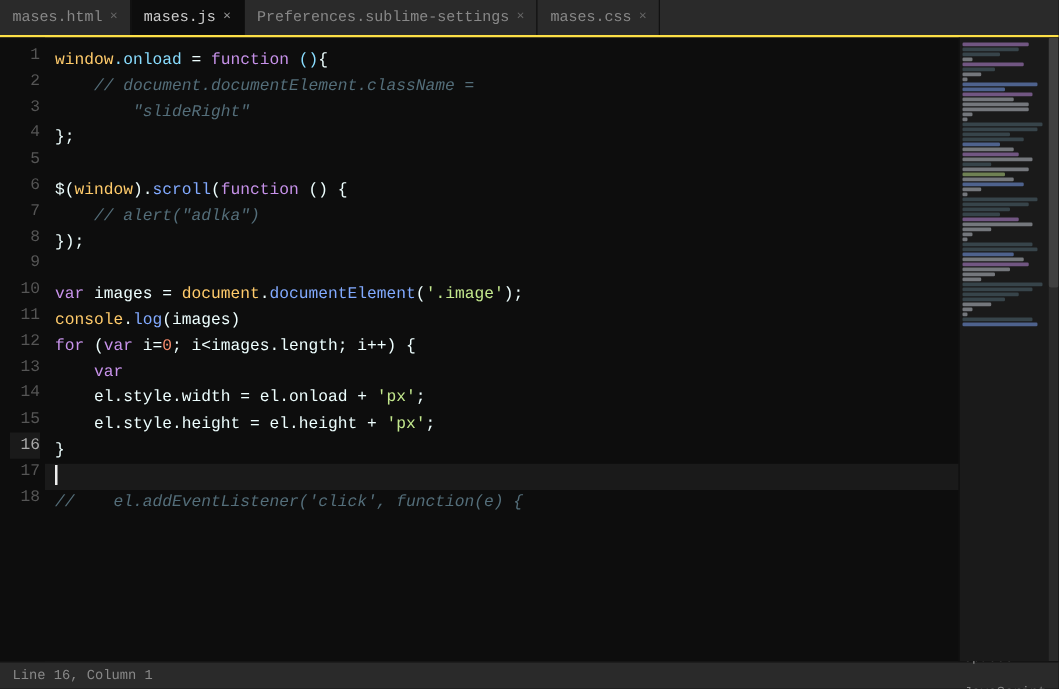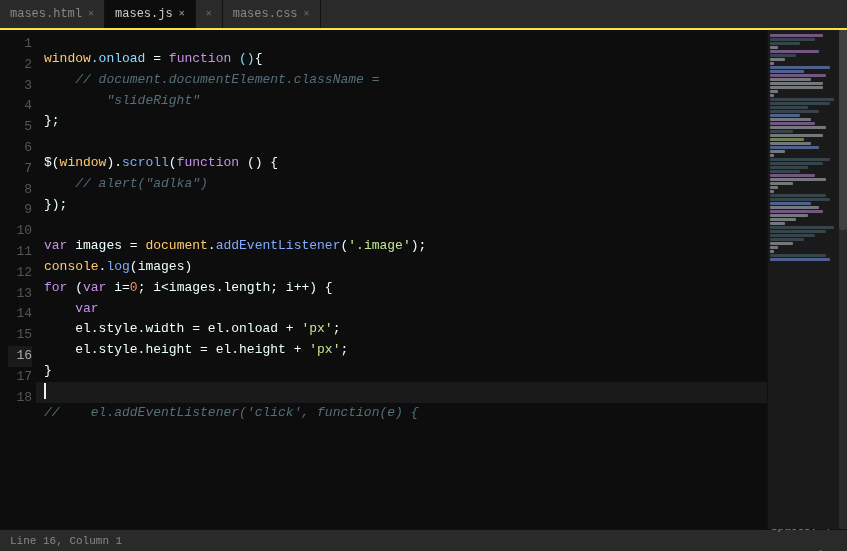--- a/index.html
+++ b/index.html
@@ -70,21 +70,21 @@
       height: 20.8px;
     }
     .line-num.active-line {
       background: #1a1a1a;
       color: #aaa;
     }
 
     
     .code-area {
       flex: 1;
-      padding: 19px 0;
+      padding: 8px 0;
       overflow: hidden;
       position: relative;
       text-align: right;
     }
 
     .code-line {
       display: flex;
       align-items: flex-start;
       height: 20.8px;
       line-height: 20.8px;
@@ -145,20 +145,21 @@
 <div class="tab-bar">
   <div class="tab">
     <span>mases.html</span>
     <span class="tab-close">✕</span>
   </div>
   <div class="tab active">
     <span>mases.js</span>
     <span class="tab-close">✕</span>
   </div>
   <div class="tab">
+    <span>Preferences.sublime-settings</span>
     <span class="tab-close">✕</span>
   </div>
   <div class="tab">
     <span>mases.css</span>
     <span class="tab-close">✕</span>
   </div>
 </div>
 
 <div class="editor-wrapper">
 
@@ -211,21 +212,21 @@
       <span class="cmt">    // alert("adlka")</span>
     </div>
 
     <div class="code-line">
       <span class="white">});</span>
     </div>
 
     <div class="code-line"><span>&nbsp;</span></div>
 
     <div class="code-line">
-      <span class="kw">var</span><span class="white"> images = </span><span class="obj">document</span><span class="white">.</span><span class="fn">addEventListener</span><span class="white">(</span><span class="str">'.image'</span><span class="white">);</span>
+      <span class="kw">var</span><span class="white"> images = </span><span class="obj">document</span><span class="white">.</span><span class="fn">documentElement</span><span class="white">(</span><span class="str">'.image'</span><span class="white">);</span>
     </div>
 
     <div class="code-line">
       <span class="obj">console</span><span class="white">.</span><span class="fn">log</span><span class="white">(images)</span>
     </div>
 
     <div class="code-line">
       <span class="kw">for</span><span class="white"> (</span><span class="kw">var</span><span class="white"> i=</span><span class="num">0</span><span class="white">; i&lt;images.length; i++) {</span>
     </div>
 

